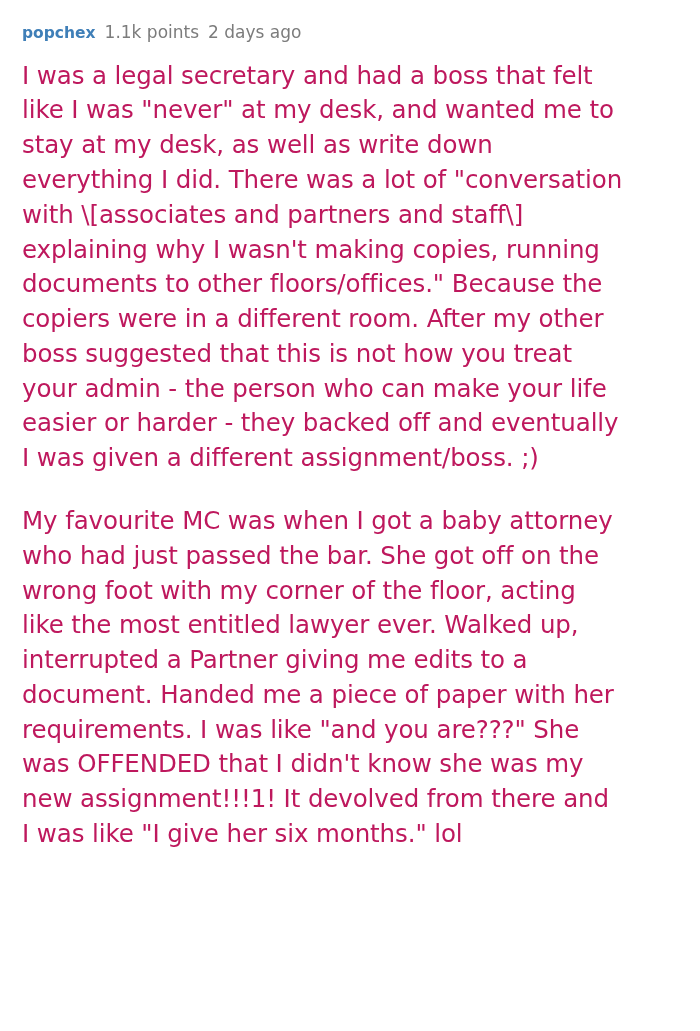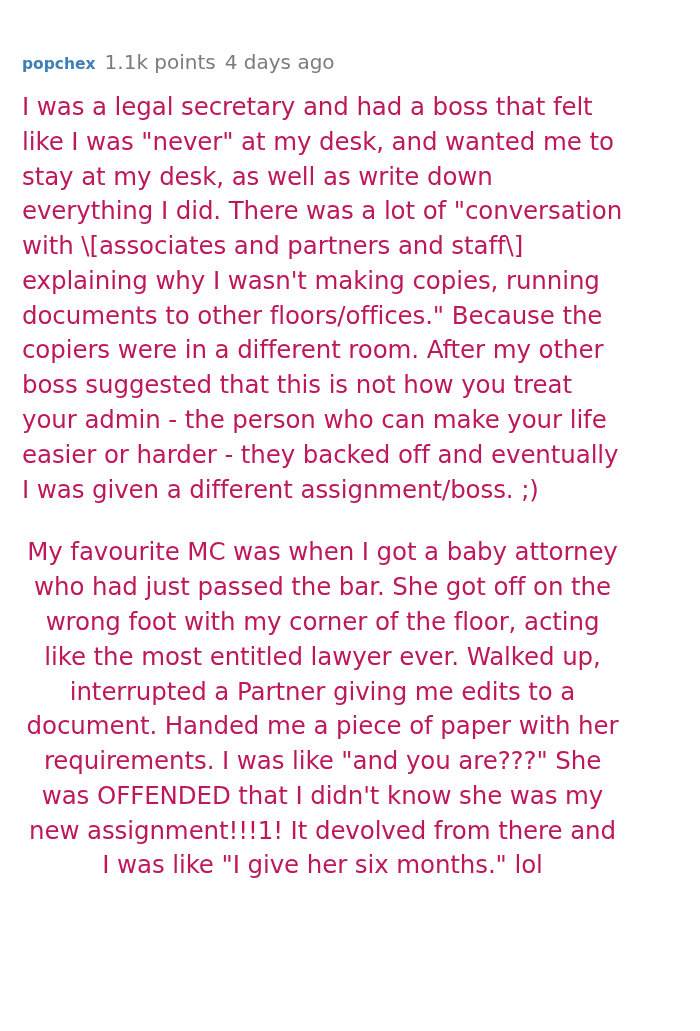--- a/index.html
+++ b/index.html
@@ -28,46 +28,44 @@
     margin-bottom: 16px;
   }
   .author {
     color: #3f7fb8;
     font-weight: bold;
     font-size: 15.5px;
     text-decoration: none;
   }
   .meta {
     color: #7c7c7c;
-    font-size: 20px;
-    margin-top: 28px;
+    font-size: 17px;
   }
   .comment-body {
     font-size: 24.5px;
     line-height: 1.42;
     color: #be185d;
     letter-spacing: -0.1px;
   }
   .comment-body p {
     margin: 0 0 28px 0;
   }
   .comment-body p:last-child {
     margin-bottom: 0;
-    text-align: center;
   }
 </style>
 </head>
 <body>
 
 <article class="comment">
 
   <div class="comment-header">
     <a class="author" href="#">popchex</a>
     <span class="meta">1.1k points</span>
-    <span class="meta">4 days ago</span>
+    <span class="meta">2 days ago</span>
   </div>
 
   <div class="comment-body">
     <p>I was a legal secretary and had a boss that felt like I was "never" at my desk, and wanted me to stay at my desk, as well as write down everything I did. There was a lot of "conversation with \[associates and partners and staff\] explaining why I wasn't making copies, running documents to other floors/offices." Because the copiers were in a different room. After my other boss suggested that this is not how you treat your admin - the person who can make your life easier or harder - they backed off and eventually I was given a different assignment/boss. ;)</p>
     <p>My favourite MC was when I got a baby attorney who had just passed the bar. She got off on the wrong foot with my corner of the floor, acting like the most entitled lawyer ever. Walked up, interrupted a Partner giving me edits to a document. Handed me a piece of paper with her requirements. I was like "and you are???" She was OFFENDED that I didn't know she was my new assignment!!!1! It devolved from there and I was like "I give her six months." lol</p>
   </div>
 
 </article>
 
 </body></html>

